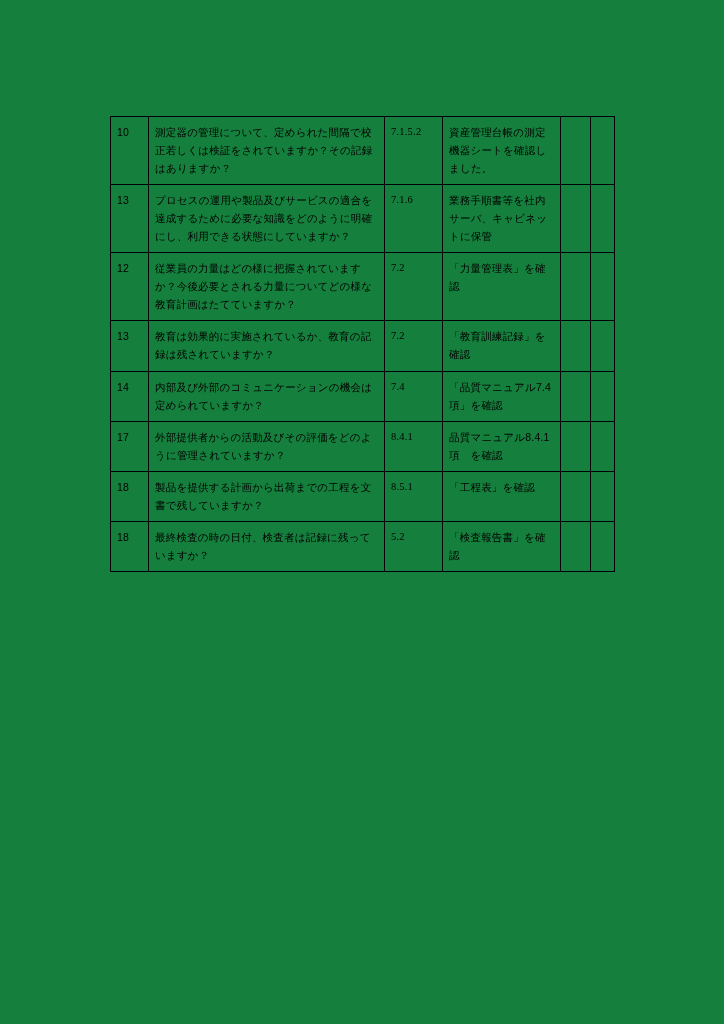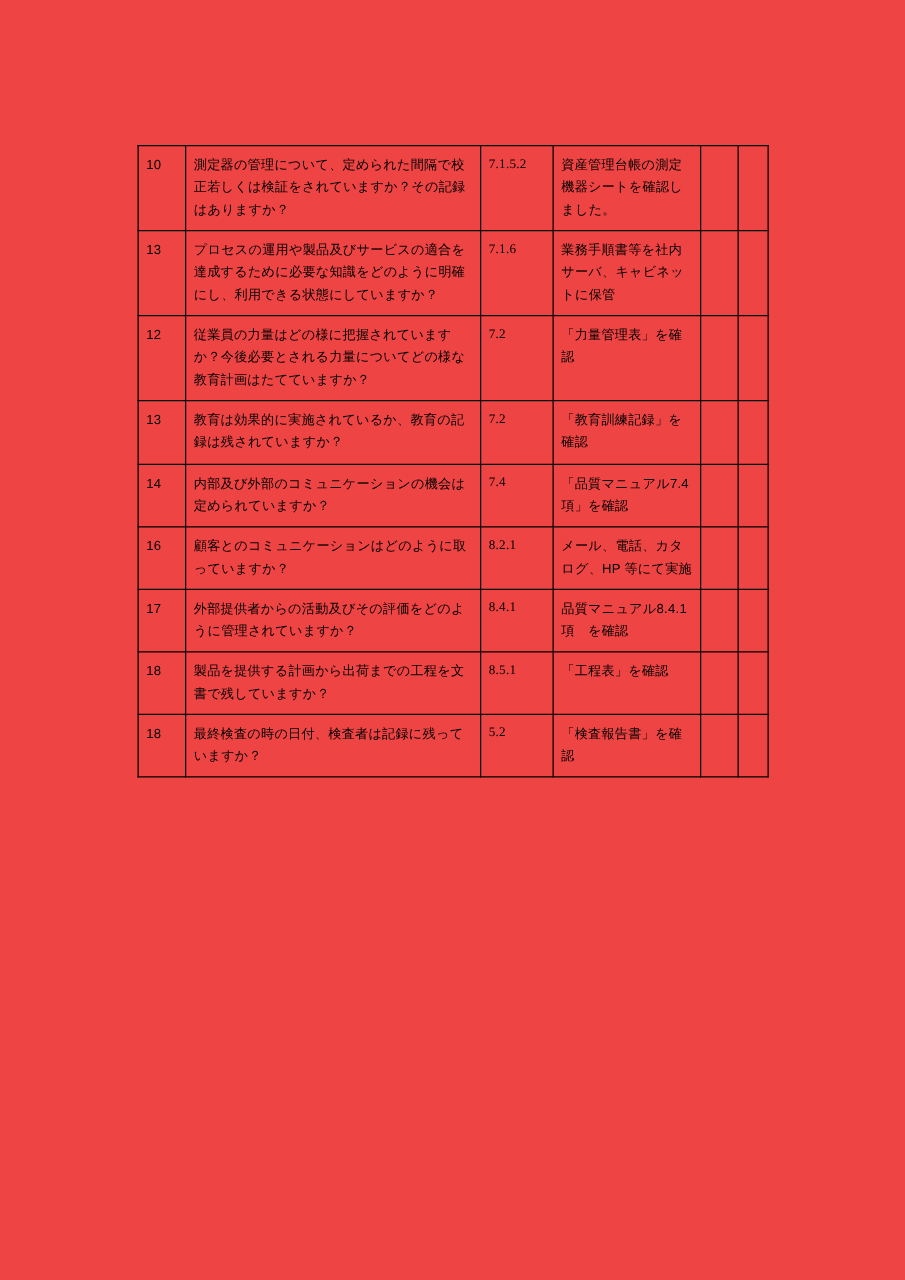--- a/index.html
+++ b/index.html
@@ -11,21 +11,21 @@
     width: 724px;
     height: 1024px;
     font-family: "Liberation Sans", "DejaVu Sans", sans-serif;
     color: #000000;
     -webkit-font-smoothing: antialiased;
   }
   .page {
     position: relative;
     width: 724px;
     height: 1024px;
-    background: #ef4444;
+    background: #15803d;
     box-sizing: border-box;
   }
   .doc-table {
     position: absolute;
     left: 110px;
     top: 116px;
     width: 504px;
     border-collapse: collapse;
     table-layout: fixed;
   }
@@ -174,40 +174,20 @@
           </td>
         <td class="col-blank1">
             <span class="cell-text"></span>
           </td>
         <td class="col-blank2">
             <span class="cell-text"></span>
           </td>
       </tr>
       <tr>
         <td class="col-no">
-            <span class="cell-text">16</span>
-          </td>
-        <td class="col-q">
-            <span class="cell-text">顧客とのコミュニケーションはどのように取っていますか？</span>
-          </td>
-        <td class="col-clause">
-            <span class="cell-text">8.2.1</span>
-          </td>
-        <td class="col-evidence">
-            <span class="cell-text">メール、電話、カタログ、HP 等にて実施</span>
-          </td>
-        <td class="col-blank1">
-            <span class="cell-text"></span>
-          </td>
-        <td class="col-blank2">
-            <span class="cell-text"></span>
-          </td>
-      </tr>
-      <tr>
-        <td class="col-no">
             <span class="cell-text">17</span>
           </td>
         <td class="col-q">
             <span class="cell-text">外部提供者からの活動及びその評価をどのように管理されていますか？</span>
           </td>
         <td class="col-clause">
             <span class="cell-text">8.4.1</span>
           </td>
         <td class="col-evidence">
             <span class="cell-text">品質マニュアル8.4.1 項　を確認</span>

